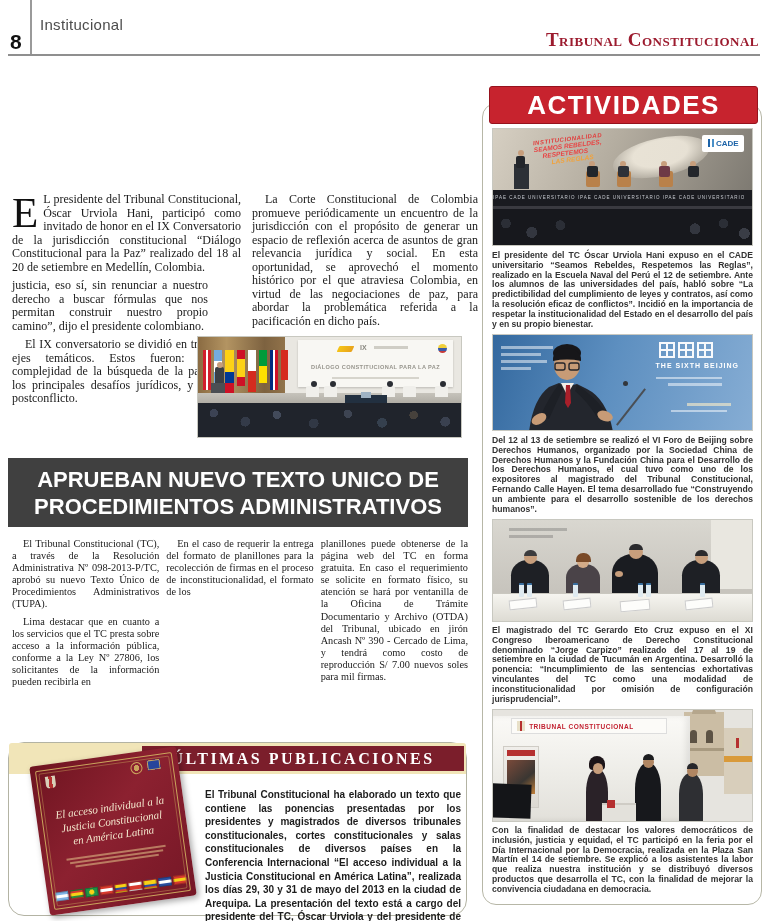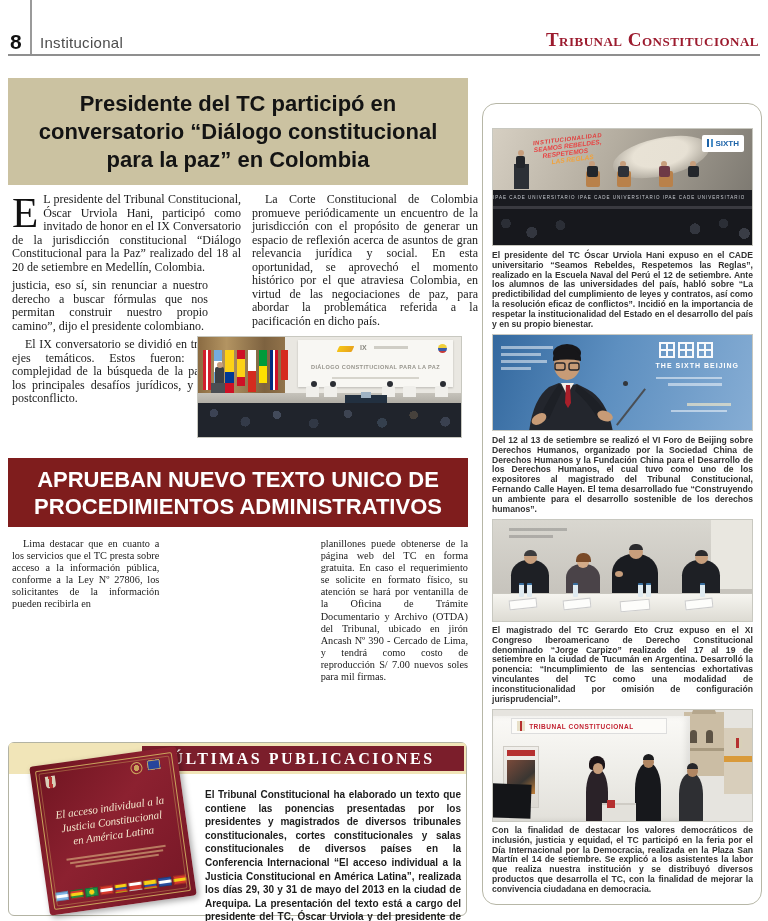--- a/index.html
+++ b/index.html
@@ -14,28 +14,28 @@
   
   .headline{box-sizing:border-box;background:#cbc2a1;display:flex;align-items:center;justify-content:center;
             text-align:center;padding:0 16px;font-family:"Liberation Sans",sans-serif;font-weight:bold;
             font-size:22px;line-height:28px;color:#141414;}
   .body1 p{margin:0 0 5px 0;font-size:12px;line-height:13.5px;text-align:justify;text-indent:13px;}
   .body1 p.noind{text-indent:0;}
   .wide{width:229px;}
   .nar{width:196px;}
   .dropcap{float:left;font-size:43px;line-height:37px;padding:1px 5px 0 0;font-weight:normal;color:#111;}
   
-  .banner2{box-sizing:border-box;background:#7f1d1d;display:flex;align-items:center;justify-content:center;
+  .banner2{box-sizing:border-box;background:#404040;display:flex;align-items:center;justify-content:center;
            text-align:center;padding:0 10px;font-family:"Liberation Sans",sans-serif;font-weight:bold;
            font-size:22px;line-height:27px;color:#fff;}
   .cols3{display:flex;gap:7px;}
   .cols3 .col{width:148px;}
   .cols3 p{margin:0 0 5px 0;font-size:10.3px;line-height:12.1px;text-align:justify;text-indent:11px;}
   
-  .pubs{box-sizing:border-box;border:1px solid #b3b3a3;border-radius:6px;background:#fff;}
+  .pubs{box-sizing:border-box;border:1px solid #b3b3a3;border-radius:16px;background:#fff;}
   .pubs-strip{background:#f1e5b8;border-radius:3px 3px 0 0;}
   .pubs-banner{background:#7b1e2b;color:#fff;display:flex;align-items:center;justify-content:center;
                font-family:"Liberation Serif",serif;font-weight:bold;font-size:16px;letter-spacing:2.5px;}
   .pubs-text{font-family:"Liberation Sans",sans-serif;font-weight:bold;font-size:10px;line-height:13.6px;
              text-align:justify;color:#1c1c1c;}
   .book{background:linear-gradient(135deg,#6e1420,#8c2130 45%,#751726);border-radius:3px;
         box-shadow:2px 3px 6px rgba(0,0,0,.35);transform:rotate(-8deg);}
   .book::before{content:"";position:absolute;inset:5px;border:1px solid #caa45c;border-radius:2px;}
   .book::after{content:"";position:absolute;inset:8px;border:1px solid rgba(202,164,92,.45);border-radius:2px;}
   .book-title{width:100%;text-align:center;font-style:italic;font-size:11px;line-height:14px;color:#f3e7cd;}
@@ -57,25 +57,24 @@
           opacity:.95;}
   .sil{background:#23252a;border-radius:45% 45% 0 0;}
 </style>
 </head>
 <body>
 
 <div class="page">
 
   <div class="ab" style="left:30px;top:0;width:2px;height:54px;background:#9a9a9a;"></div>
   <div class="ab pagenum" style="left:10px;top:30px;">8</div>
-  <div class="ab sectionlbl" style="left:40px;top:34px;">Institucional</div>
+  <div class="ab sectionlbl" style="left:40px;top:16px;">Institucional</div>
   <div class="ab brand" style="right:9px;top:29px;">Tribunal Constitucional</div>
   <div class="ab" style="left:8px;right:8px;top:54px;height:2px;background:#8f8f8f;"></div>
 
-  <div class="ab headline" style="left:8px;top:78px;width:460px;height:107px;">Presidente del TC participó en conversatorio “Diálogo constitucional para la paz” en Colombia</div>
 
   <div class="ab body1" style="left:10px;top:191px;width:458px;height:266px;">
     <div class="ab" style="left:2px;top:2px;width:229px;">
       <p class="noind wide"><span class="dropcap">E</span><span>L presidente del Tribunal Constitucional, Óscar Urviola Hani, participó como invitado de honor en el IX Conversatorio de la jurisdicción constitucional “Diálogo Constitucional para la Paz” realizado del 18 al 20 de setiembre en Medellín, Colombia.</span></p>
       <p class="noind nar">justicia, eso sí, sin renunciar a nuestro derecho a buscar fórmulas que nos permitan construir nuestro propio camino”, dijo el presidente colombiano.</p>
       <p class="nar">El IX conversatorio se dividió en tres ejes temáticos. Estos fueron: la complejidad de la búsqueda de la paz, los principales desafíos jurídicos, y el postconflicto.</p>
     </div>
     <div class="ab" style="left:242px;top:2px;width:226px;">
       <p>La Corte Constitucional de Colombia promueve periódicamente un encuentro de la jurisdicción con el propósito de generar un espacio de reflexión acerca de asuntos de gran relevancia jurídica y social. En esta oportunidad, se aprovechó el momento histórico por el que atraviesa Colombia, en virtud de las negociaciones de paz, para abordar la problemática referida a la pacificación en dicho país.</p>
     </div>
@@ -130,23 +129,25 @@
                     radial-gradient(circle 8px at 70% 58%,#35404e 60%,transparent 61%),
                     radial-gradient(circle 7px at 82% 36%,#46413c 60%,transparent 61%),
                     radial-gradient(circle 8px at 94% 55%,#3a4150 60%,transparent 61%),
                     #20242c;"></div>
   </div>
 
   <div class="ab banner2" style="left:8px;top:458px;width:460px;height:69px;">APRUEBAN NUEVO TEXTO UNICO DE PROCEDIMIENTOS ADMINISTRATIVOS</div>
 
   <div class="ab cols3" style="left:12px;top:538px;width:456px;">
     <div class="col">
+      <p>El Tribunal Constitucional (TC), a través de la Resolución Administrativa Nº 098-2013-P/TC, aprobó su nuevo Texto Único de Procedimientos Administrativos (TUPA).</p>
       <p>Lima destacar que en cuanto a los servicios que el TC presta sobre acceso a la información pública, conforme a la Ley Nº 27806, los solicitantes de la información pueden recibirla en</p>
     </div>
     <div class="col">
+      <p>En el caso de requerir la entrega del formato de planillones para la recolección de firmas en el proceso de inconstitucionalidad, el formato de los</p>
     </div>
     <div class="col">
       <p class="noind" style="text-indent:0;">planillones puede obtenerse de la página web del TC en forma gratuita. En caso el requerimiento se solicite en formato físico, su atención se hará por ventanilla de la Oficina de Trámite Documentario y Archivo (OTDA) del Tribunal, ubicado en jirón Ancash Nº 390 - Cercado de Lima, y tendrá como costo de reproducción S/ 7.00 nuevos soles para mil firmas.</p>
     </div>
   </div>
 
   <div class="ab pubs" style="left:8px;top:742px;width:459px;height:174px;">
     <div class="ab pubs-strip" style="left:0;right:0;top:0;height:31px;"></div>
     <div class="ab pubs-banner" style="left:133px;top:3px;width:322px;height:25px;">ÚLTIMAS PUBLICACIONES</div>
     <div class="ab book" style="left:30px;top:13px;width:148px;height:150px;">
@@ -175,37 +176,38 @@
         <div class="flag" style="background:linear-gradient(180deg,#fff 50%,#d83a2e 50%);"></div>
         <div class="flag" style="background:linear-gradient(180deg,#f7d117 60%,#2b4ea0 60%,#2b4ea0 80%,#d83a2e 80%);"></div>
         <div class="flag" style="background:linear-gradient(180deg,#2b4ea0 33%,#fff 33%,#fff 66%,#2b4ea0 66%);"></div>
         <div class="flag" style="background:linear-gradient(180deg,#d83a2e 25%,#f7d117 25%,#f7d117 75%,#d83a2e 75%);"></div>
       </div>
     </div>
     <div class="ab pubs-text" style="left:196px;top:45px;width:256px;">El Tribunal Constitucional ha elaborado un texto que contiene las ponencias presentadas por los presidentes y magistrados de diversos tribunales constitucionales, cortes constitucionales y salas constitucionales de diversos países en la Conferencia Internacional “El acceso individual a la Justicia Constitucional en América Latina”, realizada los días 29, 30 y 31 de mayo del 2013 en la ciudad de Arequipa. La presentación del texto está a cargo del presidente del TC, Óscar Urviola y del presidente de la Comisión de Venecia, Gianni Buquicchio.</div>
   </div>
 
   <div class="ab sb-box" style="left:482px;top:103px;width:280px;height:802px;"></div>
+  <div class="ab sb-title" style="left:489px;top:86px;width:267px;height:36px;">ACTIVIDADES</div>
 
   <div class="ab photo" style="left:492px;top:128px;width:261px;height:118px;background:#3a3a40;">
     <div class="ab" style="left:0;top:0;right:0;height:53%;
          background:linear-gradient(115deg,#d6cfc2,#b4ada0 45%,#7e7a72);"></div>
     <div class="ab" style="left:46%;top:8%;width:98px;height:38px;border-radius:50%;
          background:radial-gradient(ellipse at 50% 40%,#efe9dc 40%,#8f897e 95%);transform:rotate(-12deg);opacity:.9;"></div>
     <div class="ab" style="left:16%;top:6%;transform:rotate(-7deg);font-family:'Liberation Sans',sans-serif;font-weight:bold;font-style:italic;">
       <div style="font-size:6px;color:#e23b3b;letter-spacing:.5px;">INSTITUCIONALIDAD</div>
       <div style="font-size:6.6px;color:#e84444;">SEAMOS REBELDES,</div>
       <div style="font-size:6.6px;color:#e84444;margin-left:8px;">RESPETEMOS</div>
       <div style="font-size:6.6px;color:#f0a23c;margin-left:16px;">LAS REGLAS</div>
     </div>
     <div class="ab" style="right:3%;top:5%;width:42px;height:17px;background:#fff;border-radius:2px;
          display:flex;align-items:center;justify-content:center;gap:2px;">
       <span style="width:6px;height:8px;
             background:linear-gradient(90deg,#1c63a8 40%,#fff 40%,#fff 60%,#4a90c8 60%);display:inline-block;"></span>
-      <span style="font-family:'Liberation Sans',sans-serif;font-weight:bold;font-size:8px;color:#1c63a8;">SIXTH</span>
+      <span style="font-family:'Liberation Sans',sans-serif;font-weight:bold;font-size:8px;color:#1c63a8;">CADE</span>
     </div>
     <div class="ab" style="left:0;right:0;top:53%;height:13%;background:#191a1f;color:#cfd2d8;font-family:'Liberation Sans',sans-serif;
                 font-size:4.5px;letter-spacing:1px;white-space:nowrap;overflow:hidden;line-height:15px;opacity:.95;">IPAE   CADE UNIVERSITARIO   IPAE   CADE UNIVERSITARIO   IPAE   CADE UNIVERSITARIO</div>
     <div class="ab" style="left:8%;top:30%;width:15px;height:25px;background:#2c3036;"></div>
     <div class="ab head" style="left:9.5%;top:18%;width:6px;height:6px;"></div>
     <div class="ab" style="left:8.8%;top:23%;width:9px;height:12px;background:#23262b;border-radius:2px;"></div>
     <div class="ab" style="left:36%;top:36%;width:14px;height:16px;background:#b9814a;border-radius:2px;"></div>
     <div class="ab" style="left:48%;top:36%;width:14px;height:16px;background:#b9814a;border-radius:2px;"></div>
     <div class="ab" style="left:64%;top:36%;width:14px;height:16px;background:#b9814a;border-radius:2px;"></div>
     <div class="ab head" style="left:37%;top:28%;width:6px;height:6px;"></div>

